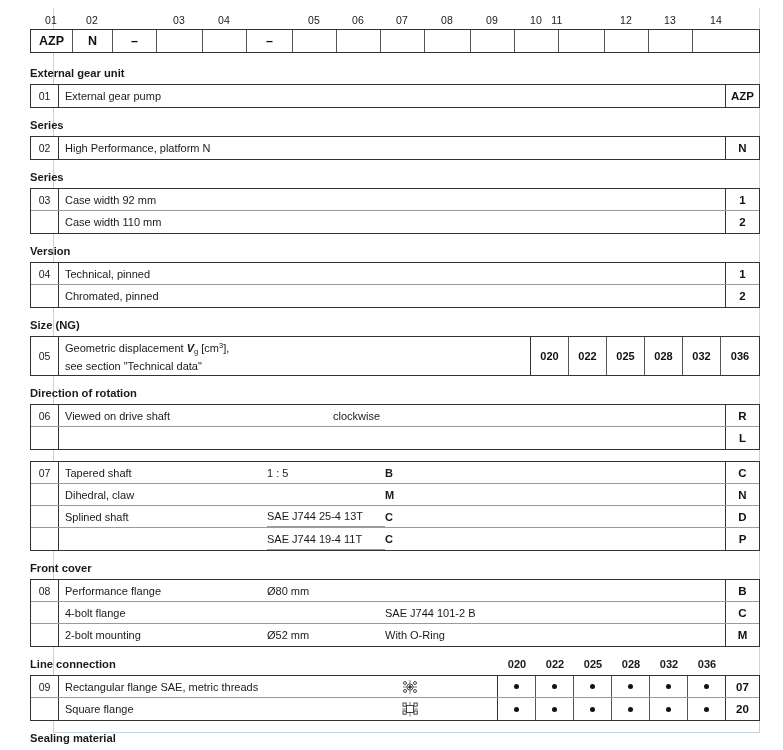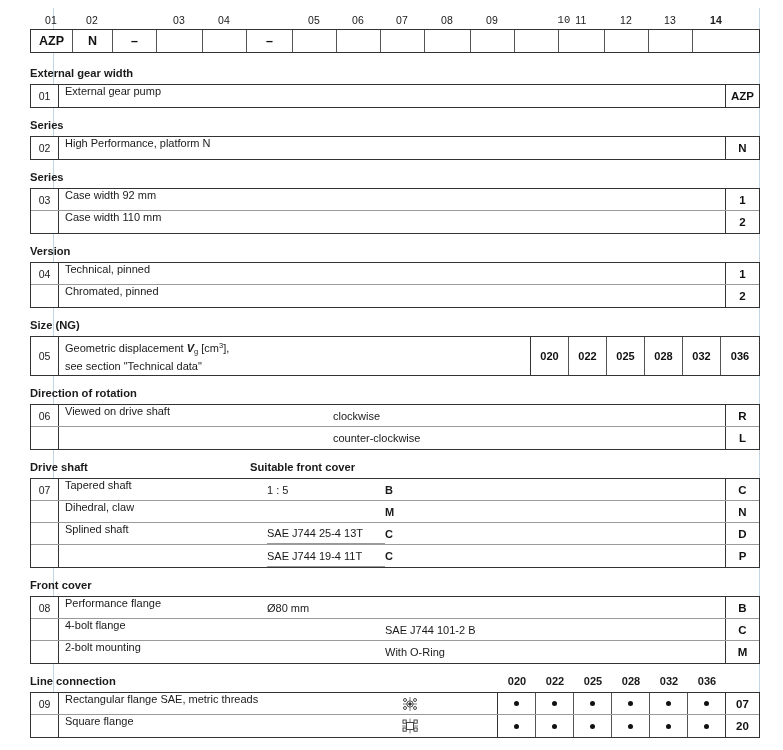--- a/index.html
+++ b/index.html
@@ -111,20 +111,21 @@
     display: flex;
     align-items: center;
     justify-content: center;
     font-size: 10.5px;
     color: #1a1a1a;
   }
 
   .c-desc {
     flex: 1 1 auto;
     display: flex;
+    align-items: center;
     padding-left: 6px;
     font-size: 11px;
     color: #1a1a1a;
     min-width: 0;
   }
   .c-desc.two-line {
     flex-direction: column;
     align-items: flex-start;
     justify-content: center;
     line-height: 15px;
@@ -204,25 +205,25 @@
       <div class="code-labels" id="code-labels">
           <div class="code-label" style="left: 0px; width: 42px;">01</div>
           <div class="code-label" style="left: 42px; width: 40px;">02</div>
           <div class="code-label" style="left: 126px; width: 46px;">03</div>
           <div class="code-label" style="left: 172px; width: 44px;">04</div>
           <div class="code-label" style="left: 262px; width: 44px;">05</div>
           <div class="code-label" style="left: 306px; width: 44px;">06</div>
           <div class="code-label" style="left: 350px; width: 44px;">07</div>
           <div class="code-label" style="left: 394px; width: 46px;">08</div>
           <div class="code-label" style="left: 440px; width: 44px;">09</div>
-          <div class="code-label" style="left: 512px; width: 44px; font-family: Liberation Mono, monospace;">10</div>
-          <div class="code-label" style="left: 528px; width: 46px;">11</div>
+          <div class="code-label" style="left: 484px; width: 44px;">10</div>
+          <div class="code-label" style="left: 504px; width: 46px;">11</div>
           <div class="code-label" style="left: 574px; width: 44px;">12</div>
           <div class="code-label" style="left: 618px; width: 44px;">13</div>
-          <div class="code-label" style="left: 662px; width: 48px; font-weight: bold;">14</div>
+          <div class="code-label" style="left: 662px; width: 48px;">14</div>
         </div>
       <div class="code-boxes" id="code-boxes">
           <div class="code-cell" style="width: 42px; min-width: 42px;">AZP</div>
           <div class="code-cell" style="width: 40px; min-width: 40px;">N</div>
           <div class="code-cell" style="width: 44px; min-width: 44px;">–</div>
           <div class="code-cell" style="width: 46px; min-width: 46px;"></div>
           <div class="code-cell" style="width: 44px; min-width: 44px;"></div>
           <div class="code-cell" style="width: 46px; min-width: 46px;">–</div>
           <div class="code-cell" style="width: 44px; min-width: 44px;"></div>
           <div class="code-cell" style="width: 44px; min-width: 44px;"></div>
@@ -233,21 +234,21 @@
           <div class="code-cell" style="width: 46px; min-width: 46px;"></div>
           <div class="code-cell" style="width: 44px; min-width: 44px;"></div>
           <div class="code-cell" style="width: 44px; min-width: 44px;"></div>
           <div class="code-cell" style="width: 48px; min-width: 48px;"></div>
         </div>
     </div>
 
     <div id="sections">
         <div class="section">
           <div class="section-title">
-            <span class="st-main">External gear width</span>
+            <span class="st-main">External gear unit</span>
           </div>
           <div class="tbl">
             <div class="row">
               <div class="c-num">01</div>
               <div class="c-desc">
                 <span>External gear pump</span>
               </div>
               <div class="c-code">AZP</div>
             </div>
           </div>
@@ -341,30 +342,25 @@
                 <span>Viewed on drive shaft</span>
               </div>
               <div class="c-sub" style="width: 392px; min-width: 392px;">clockwise</div>
               <div class="c-code">R</div>
             </div>
             <div class="row">
               <div class="c-num"></div>
               <div class="c-desc">
                 <span></span>
               </div>
-              <div class="c-sub" style="width: 392px; min-width: 392px;">counter-clockwise</div>
               <div class="c-code">L</div>
             </div>
           </div>
         </div>
         <div class="section">
-          <div class="section-title">
-            <span class="st-main">Drive shaft</span>
-            <span class="st-sub" style="left: 220px;">Suitable front cover</span>
-          </div>
           <div class="tbl">
             <div class="row">
               <div class="c-num">07</div>
               <div class="c-desc">
                 <span>Tapered shaft</span>
               </div>
               <div class="c-sub" style="width: 118px; min-width: 118px;">1 : 5</div>
               <div class="c-sub bold" style="width: 340px; min-width: 340px;">B</div>
               <div class="c-code">C</div>
             </div>
@@ -417,20 +413,21 @@
                 <span>4-bolt flange</span>
               </div>
               <div class="c-sub" style="width: 340px; min-width: 340px;">SAE J744 101-2 B</div>
               <div class="c-code">C</div>
             </div>
             <div class="row">
               <div class="c-num"></div>
               <div class="c-desc">
                 <span>2-bolt mounting</span>
               </div>
+              <div class="c-sub" style="width: 118px; min-width: 118px;">Ø52 mm</div>
               <div class="c-sub" style="width: 340px; min-width: 340px;">With O-Ring</div>
               <div class="c-code">M</div>
             </div>
           </div>
         </div>
         <div class="section">
           <div class="section-title">
             <span class="st-main">Line connection</span>
             <span class="sizehdr" style="left: 468px; width: 38px;">020</span>
             <span class="sizehdr" style="left: 506px; width: 38px;">022</span>

